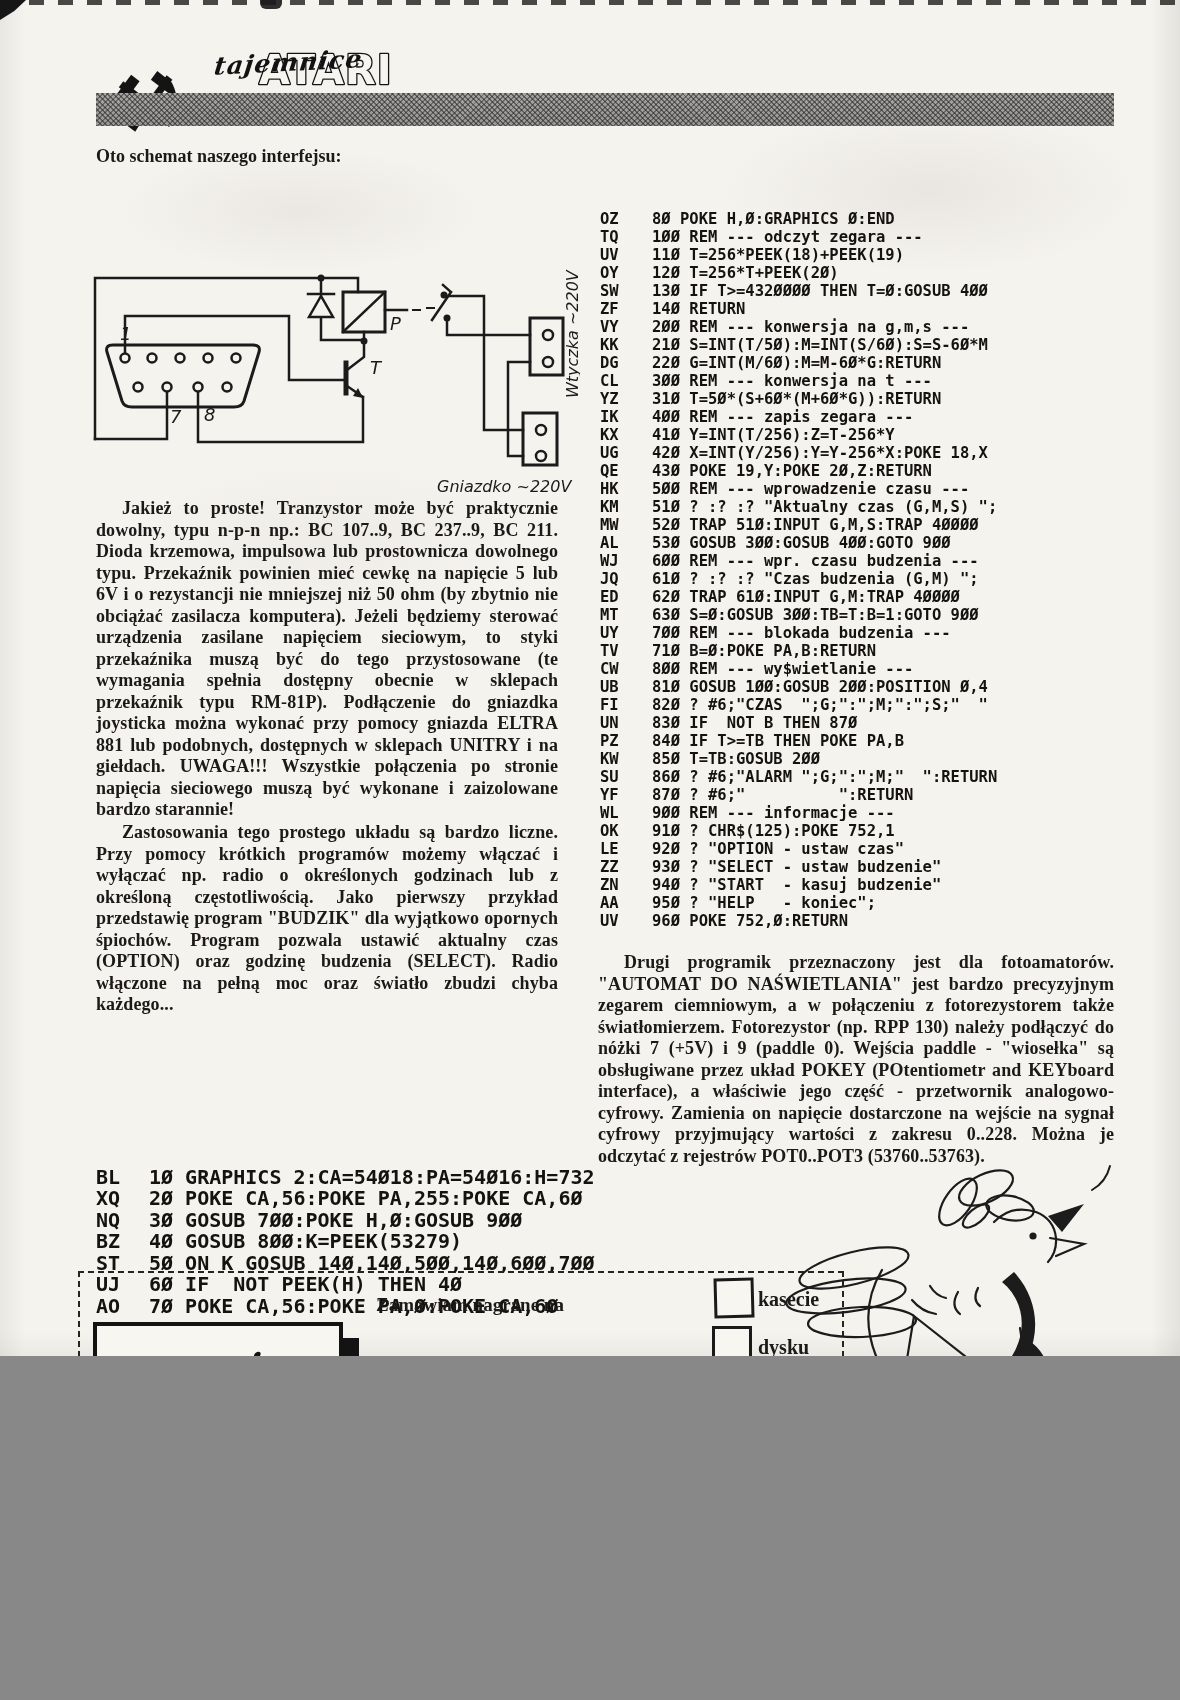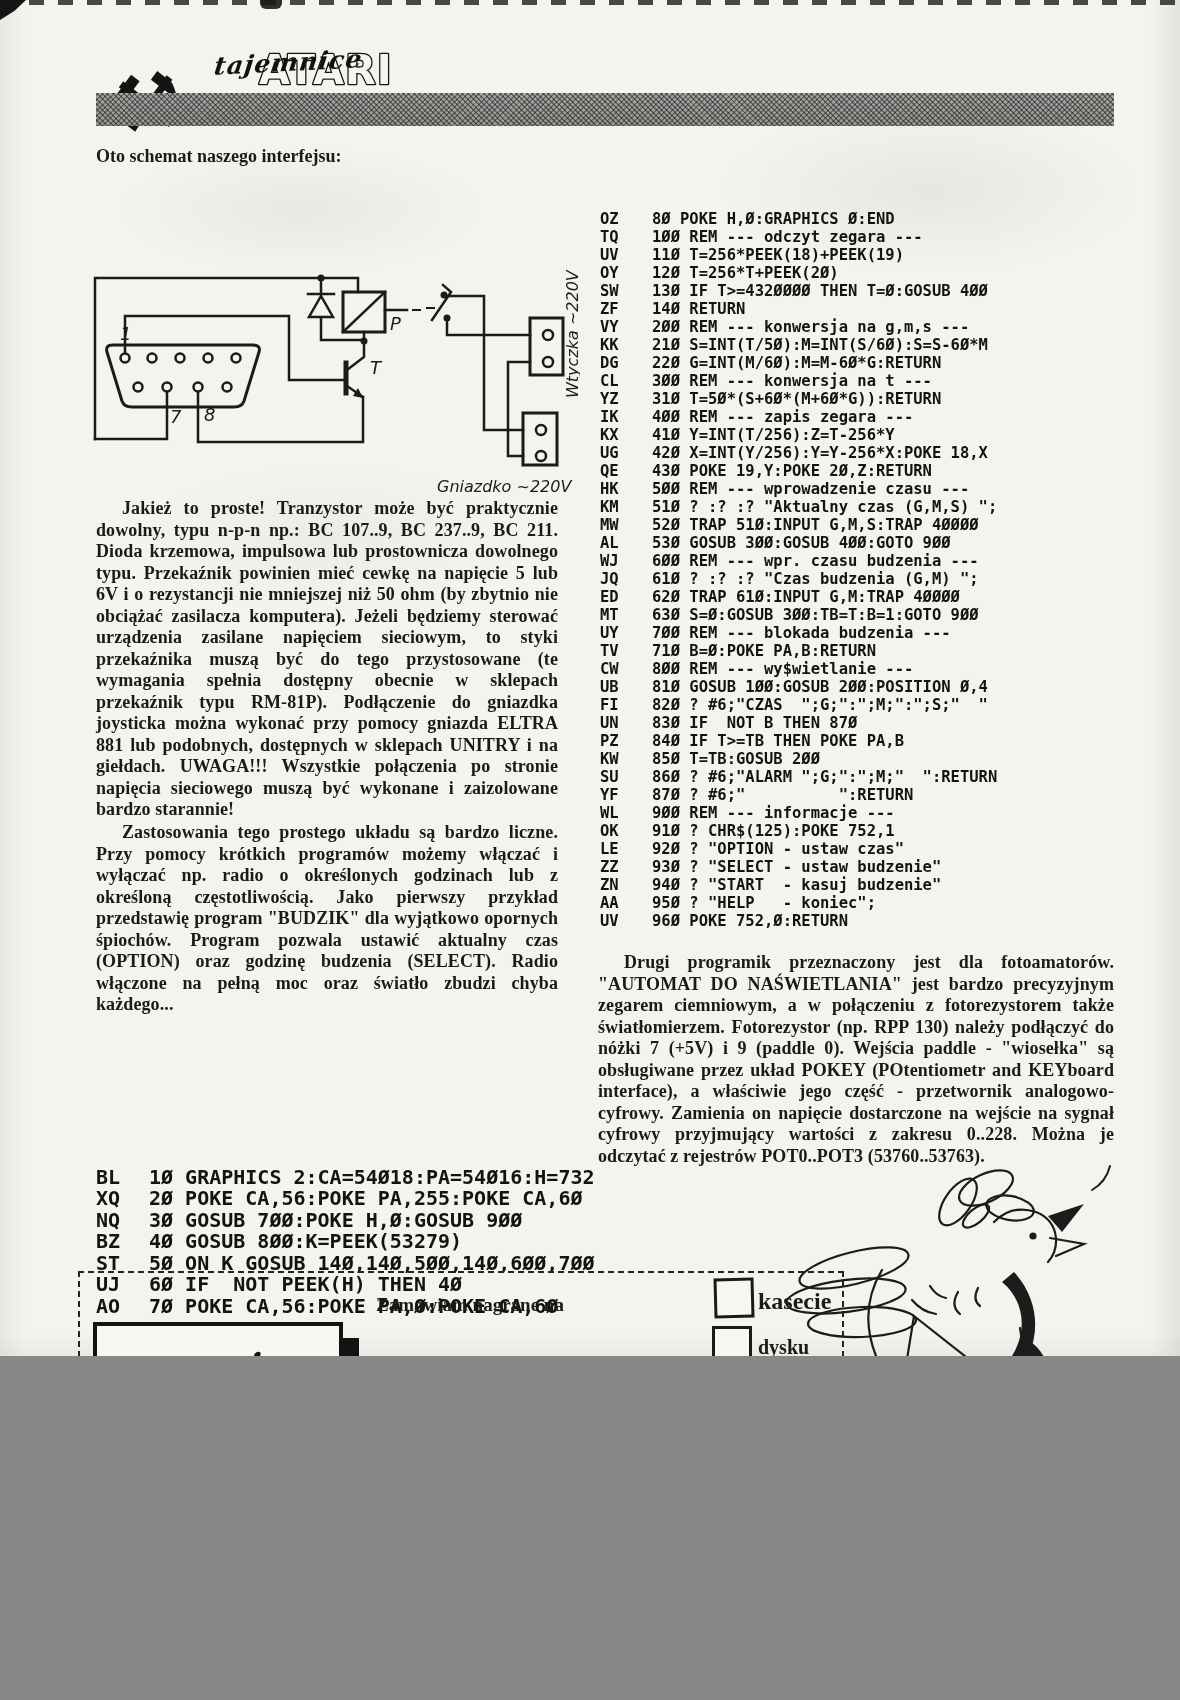--- a/index.html
+++ b/index.html
@@ -158,21 +158,21 @@
         <text x="2" y="50" font-size="47" font-weight="bold" fill="#f7f6f1" stroke="#121212" stroke-width="3" paint-order="stroke" stroke-linejoin="round" letter-spacing="1">ATARI</text>
       </svg>
       <div class="script" style="left:0px;top:8px;font-size:34px;">tajemnice</div>
     </div>
     <div class="addr" style="top:116px;">skr.  poczt.  702</div>
     <div class="addr" style="top:158px;">35-959  Rzeszów  2</div>
   </div>
 
   <div class="formtxt" style="left:352px;top:1294px;margin-left:24px;">Zamawiam  nagrane  na</div>
   <div class="cbx" style="left:714px;top:1278px;transform:rotate(-1.5deg);"></div>
-  <div class="formtxt" style="left:758px;top:1288px;font-size:24px;">kasecie</div>
+  <div class="formtxt" style="left:758px;top:1288px;font-size:20px;">kasecie</div>
   <div class="cbx" style="left:712px;top:1326px;"></div>
   <div class="formtxt" style="left:758px;top:1336px;font-size:20px;">dysku</div>
 
   <div class="formtxt" style="left:352px;top:1374px;">programy   zamieszczone</div>
   <div class="formtxt" style="left:352px;top:1399px;"><span>w</span><span class="dotline"></span><span>numerze   TA</span></div>
 
   <div class="addrbox">
     <div class="formtxt" style="left:16px;top:8px;font-size:15px;">mój  adres:</div>
     <div class="addrline" style="left:16px;top:56px;width:436px;"></div>
     <div class="addrline" style="left:16px;top:110px;width:436px;opacity:.85;"></div>

